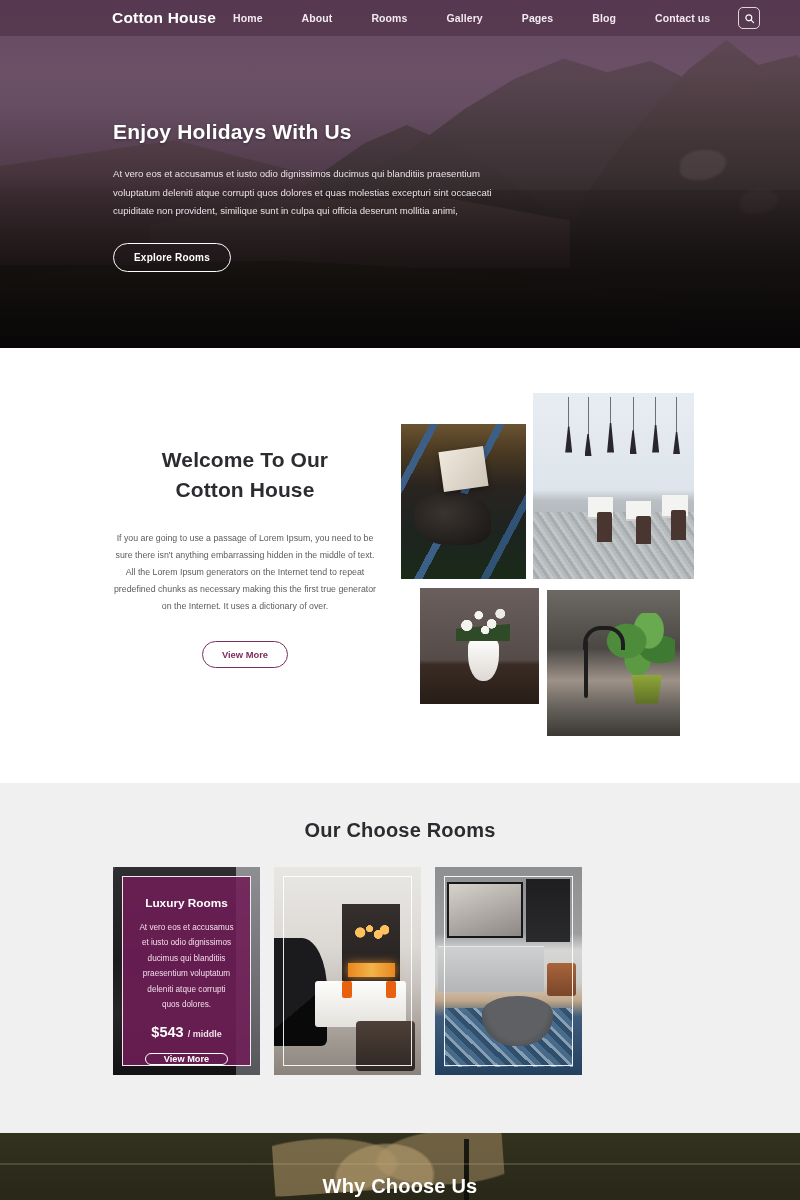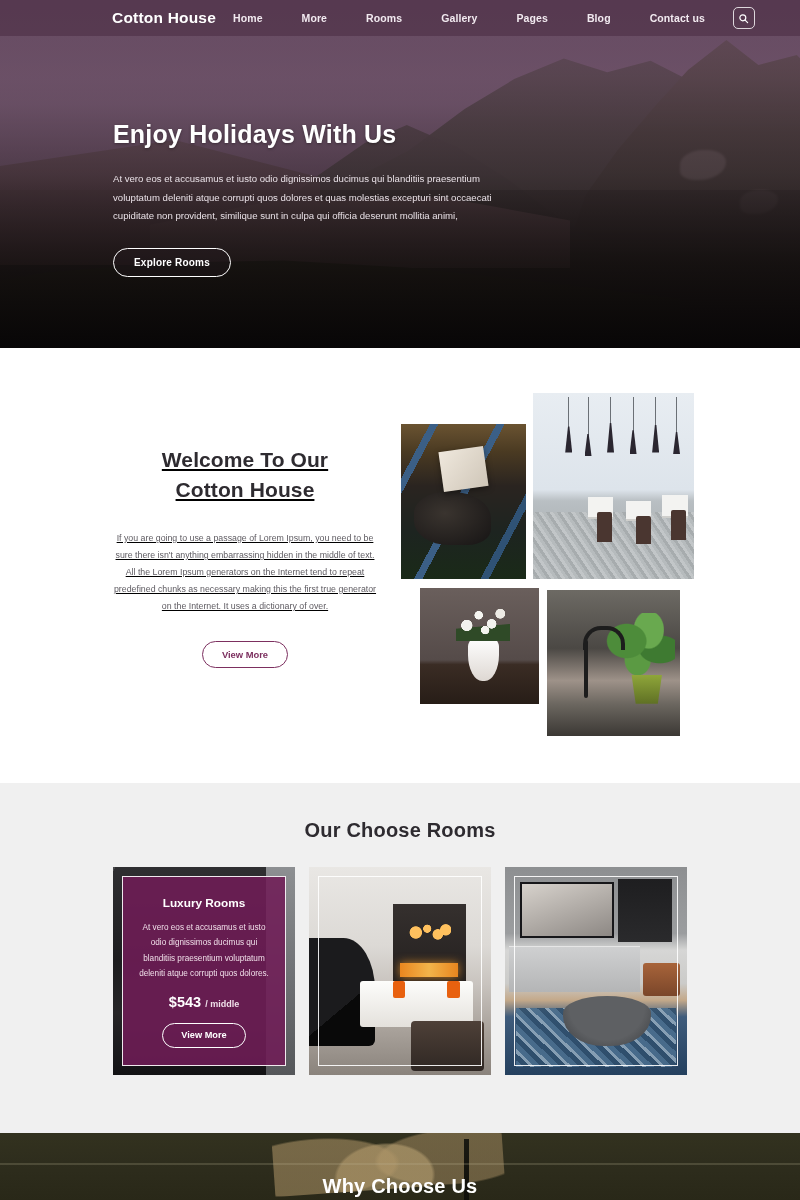--- a/index.html
+++ b/index.html
@@ -128,21 +128,21 @@
     cursor: pointer;
   }
   .search-btn svg { width: 11px; height: 11px; display: block; }
 
   
   .hero-content {
     position: absolute; left: 113px; top: 120px; z-index: 5; width: 400px;
   }
   .hero-title {
     color: #ffffff;
-    font-size: 25px;
+    font-size: 21px;
     font-weight: 700;
     letter-spacing: .2px;
     margin-bottom: 21px;
     text-shadow: 0 1px 3px rgba(0,0,0,.35);
   }
   .hero-text {
     color: #e8e0e6;
     font-size: 9.6px;
     line-height: 18.5px;
     width: 386px;
@@ -167,21 +167,20 @@
   .welcome {
     position: relative;
     height: 435px;
     background: #ffffff;
     padding-top: 42px;
   }
   .welcome-inner { position: relative; width: 800px; height: 100%; }
   .welcome-left {
     position: absolute; left: 110px; top: 55px; width: 270px;
     text-align: center;
-    text-decoration: underline;
   }
   .welcome-title {
     color: #2e2b30;
     font-size: 21px;
     font-weight: 700;
     line-height: 30px;
     letter-spacing: .1px;
     margin-bottom: 25px;
   }
   .welcome-p {
@@ -303,21 +302,21 @@
     font-weight: 700;
     letter-spacing: .2px;
   }
   .rooms-grid {
     position: absolute;
     left: 113px; top: 84px;
     display: flex; gap: 14px;
   }
   .room-card {
     position: relative;
-    width: 182px; height: 208px;
+    width: 147px; height: 208px;
     overflow: hidden;
     background: #333;
   }
   .room-img { position: absolute; inset: 0; }
   .room-frame {
     position: absolute; left: 9px; top: 9px; right: 9px; bottom: 9px;
     border: 1.4px solid rgba(255,255,255,.9);
     pointer-events: none;
   }
   .room-label {
@@ -486,21 +485,21 @@
       <div class="lodge2"></div>
       <div class="hillside"></div>
     </div>
     <div class="hero-tint"></div>
     <div class="topbar-tint"></div>
 
     <header class="header">
       <div class="brand">Cotton House</div>
       <nav class="nav">
         <a href="#">Home</a>
-        <a href="#">More</a>
+        <a href="#">About</a>
         <a href="#">Rooms</a>
         <a href="#">Gallery</a>
         <a href="#">Pages</a>
         <a href="#">Blog</a>
         <a href="#">Contact us</a>
         <button class="search-btn">
           <svg viewBox="0 0 24 24" fill="none" stroke="#ffffff" stroke-width="2.6">
             <circle cx="10.5" cy="10.5" r="6.5"></circle>
             <line x1="15.5" y1="15.5" x2="21" y2="21" stroke-linecap="round"></line>
           </svg>

